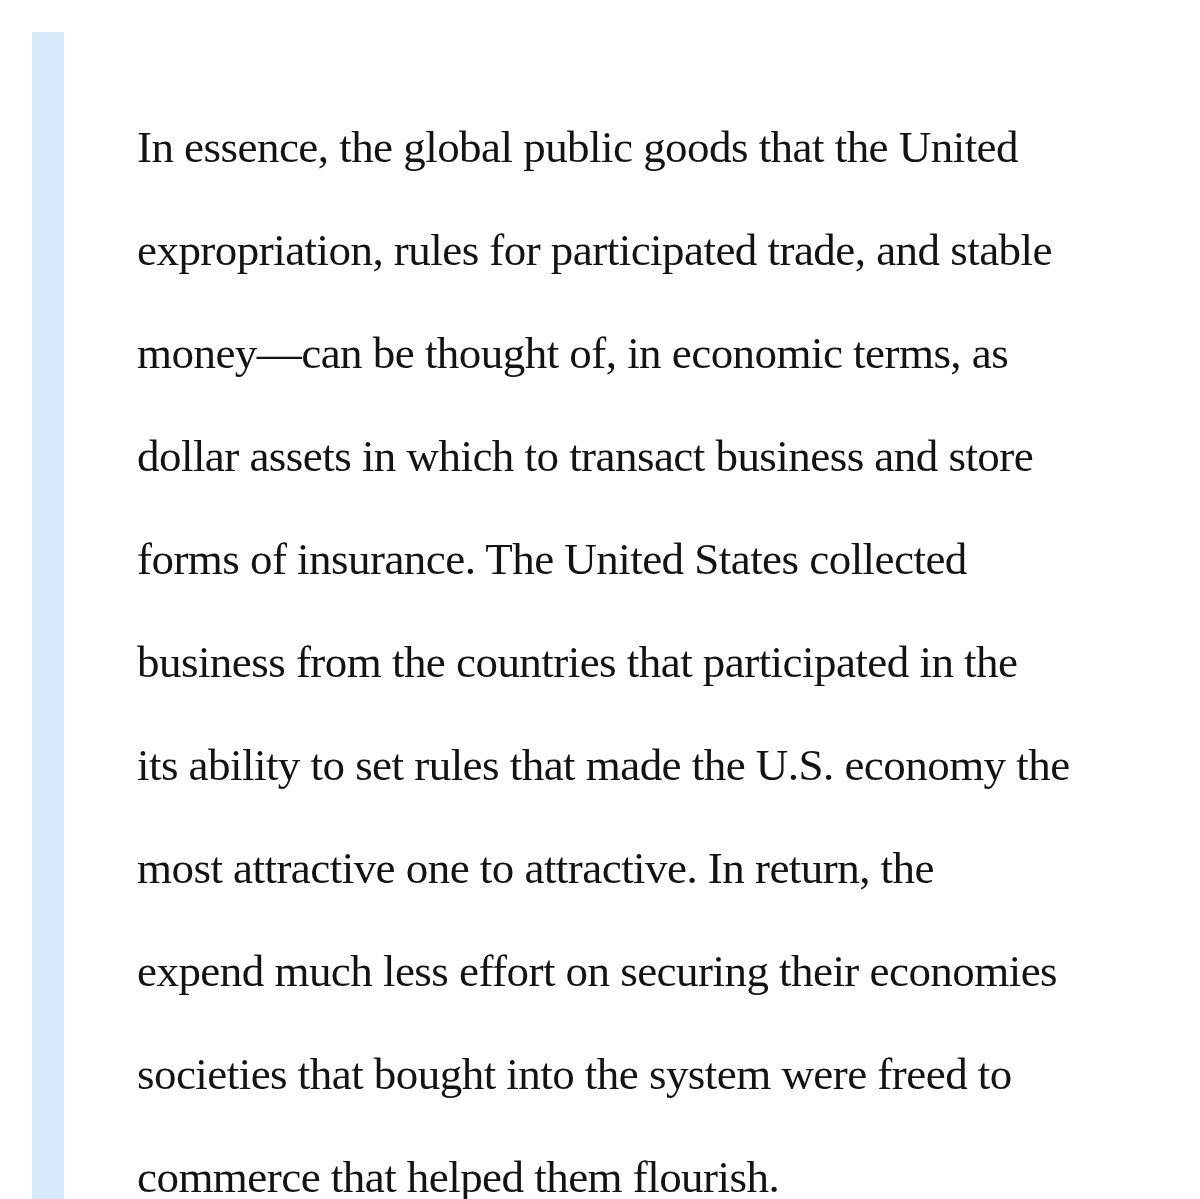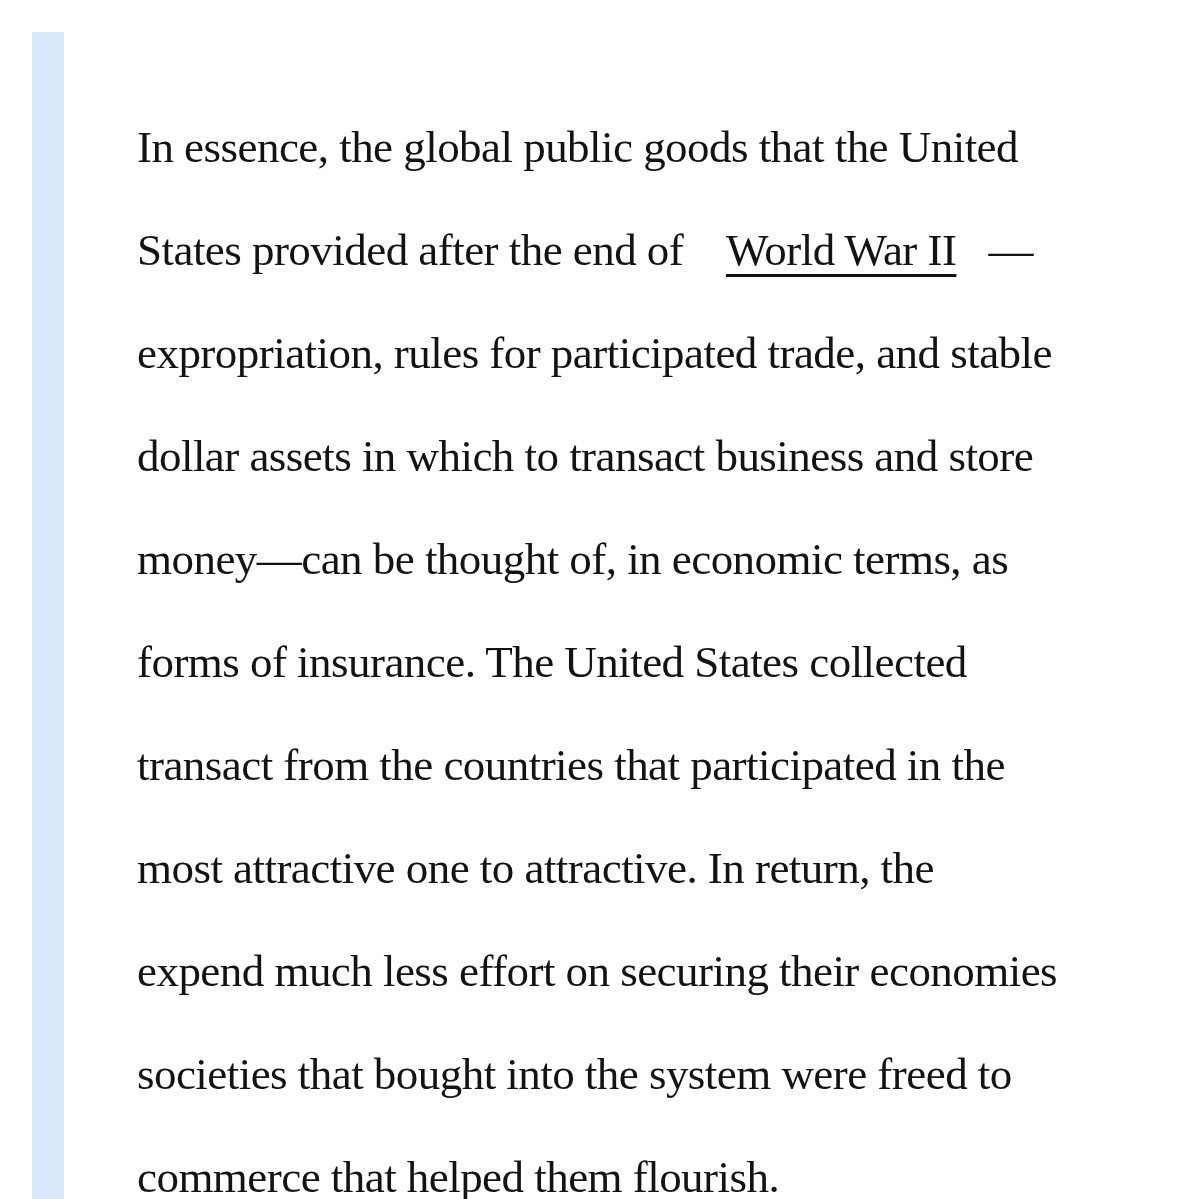--- a/index.html
+++ b/index.html
@@ -52,24 +52,24 @@
   }
 </style>
 </head>
 <body>
 
 <div class="viewport">
   <div class="side-strip left"></div>
   <div class="side-strip right"></div>
   <div class="article-body">
       <div class="text-line"><span>In essence, the global public goods that the United</span></div>
-      <div class="text-line"><span>States provided after the end of </span><a class="inline-link" href="#">World War II</a><span>—</span></div>
       <div class="text-line"><span>expropriation, rules for participated trade, and stable</span></div>
+      <div class="text-line"><span>money—can be thought of, in economic terms, as</span></div>
       <div class="text-line"><span>dollar assets in which to transact business and store</span></div>
-      <div class="text-line"><span>money—can be thought of, in economic terms, as</span></div>
       <div class="text-line"><span>forms of insurance. The United States collected</span></div>
-      <div class="text-line"><span>transact from the countries that participated in the</span></div>
+      <div class="text-line"><span>business from the countries that participated in the</span></div>
+      <div class="text-line"><span>its ability to set rules that made the U.S. economy the</span></div>
       <div class="text-line"><span>most attractive one to attractive. In return, the</span></div>
       <div class="text-line"><span>expend much less effort on securing their economies</span></div>
       <div class="text-line"><span>societies that bought into the system were freed to</span></div>
       <div class="text-line"><span>commerce that helped them flourish.</span></div>
     </div>
 </div>
 
 </body></html>

